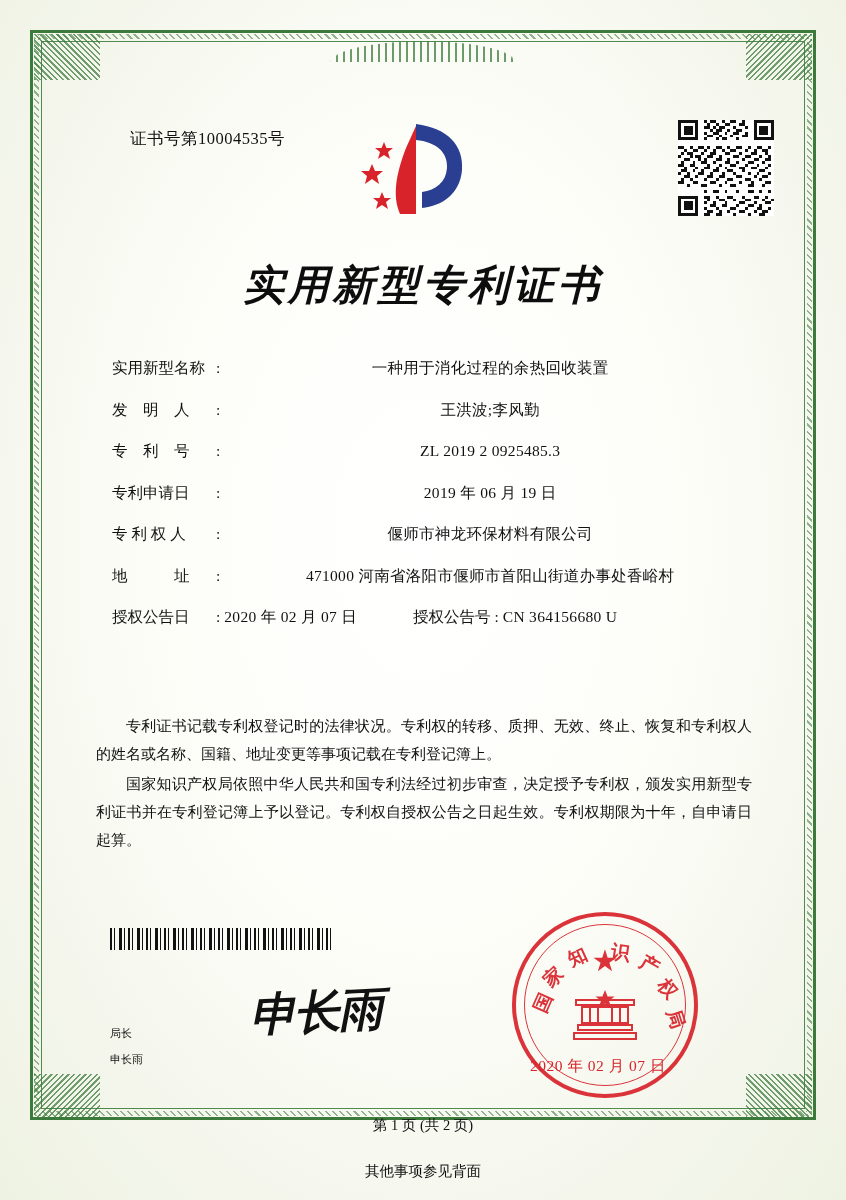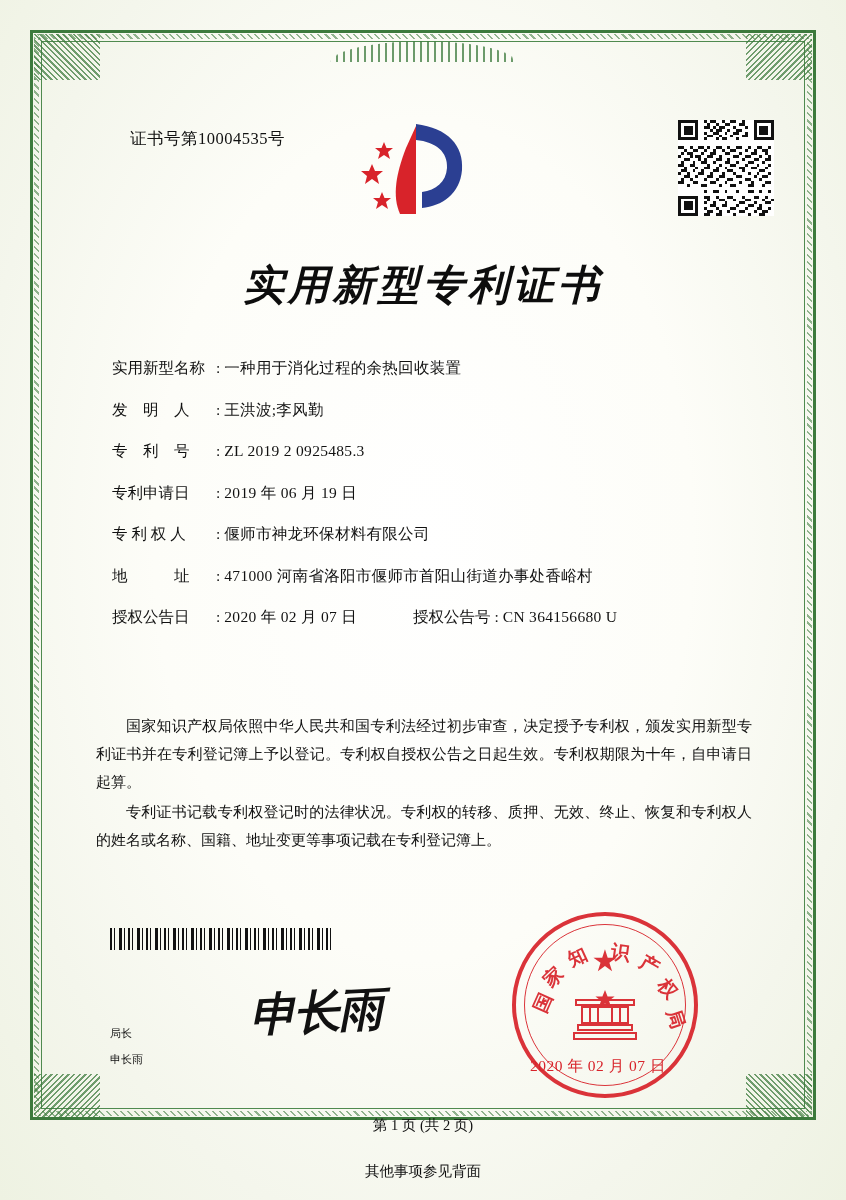--- a/index.html
+++ b/index.html
@@ -149,20 +149,21 @@
     letter-spacing: 0px;
     margin-left: 16px;
   }
   .field-colon {
     flex: 0 0 auto;
     margin-right: 4px;
   }
   .field-value {
     flex: 1 1 auto;
     letter-spacing: .3px;
+    text-align: center;
   }
   .field-row.dual .field-value {
     flex: 0 0 auto;
     margin-right: 56px;
   }
   .sub-label {
     flex: 0 0 auto;
     margin-right: 4px;
     text-align: center;
   }
@@ -572,22 +573,22 @@
       <span class="field-colon">:</span>
       <span class="field-value">2020 年 02 月 07 日</span>
       <span class="sub-label">授权公告号</span>
       <span class="field-colon">:</span>
       <span class="field-value">CN 364156680 U</span>
     </div>
 
   </div>
 
   <div class="paragraphs">
+    <p>专利证书记载专利权登记时的法律状况。专利权的转移、质押、无效、终止、恢复和专利权人的姓名或名称、国籍、地址变更等事项记载在专利登记簿上。</p>
     <p>国家知识产权局依照中华人民共和国专利法经过初步审查，决定授予专利权，颁发实用新型专利证书并在专利登记簿上予以登记。专利权自授权公告之日起生效。专利权期限为十年，自申请日起算。</p>
-    <p>专利证书记载专利权登记时的法律状况。专利权的转移、质押、无效、终止、恢复和专利权人的姓名或名称、国籍、地址变更等事项记载在专利登记簿上。</p>
   </div>
 
   <div class="barcode"></div>
 
   <div class="sig-labels">
     <div>局长</div>
     <div>申长雨</div>
   </div>
   <div class="signature">申长雨</div>
 

